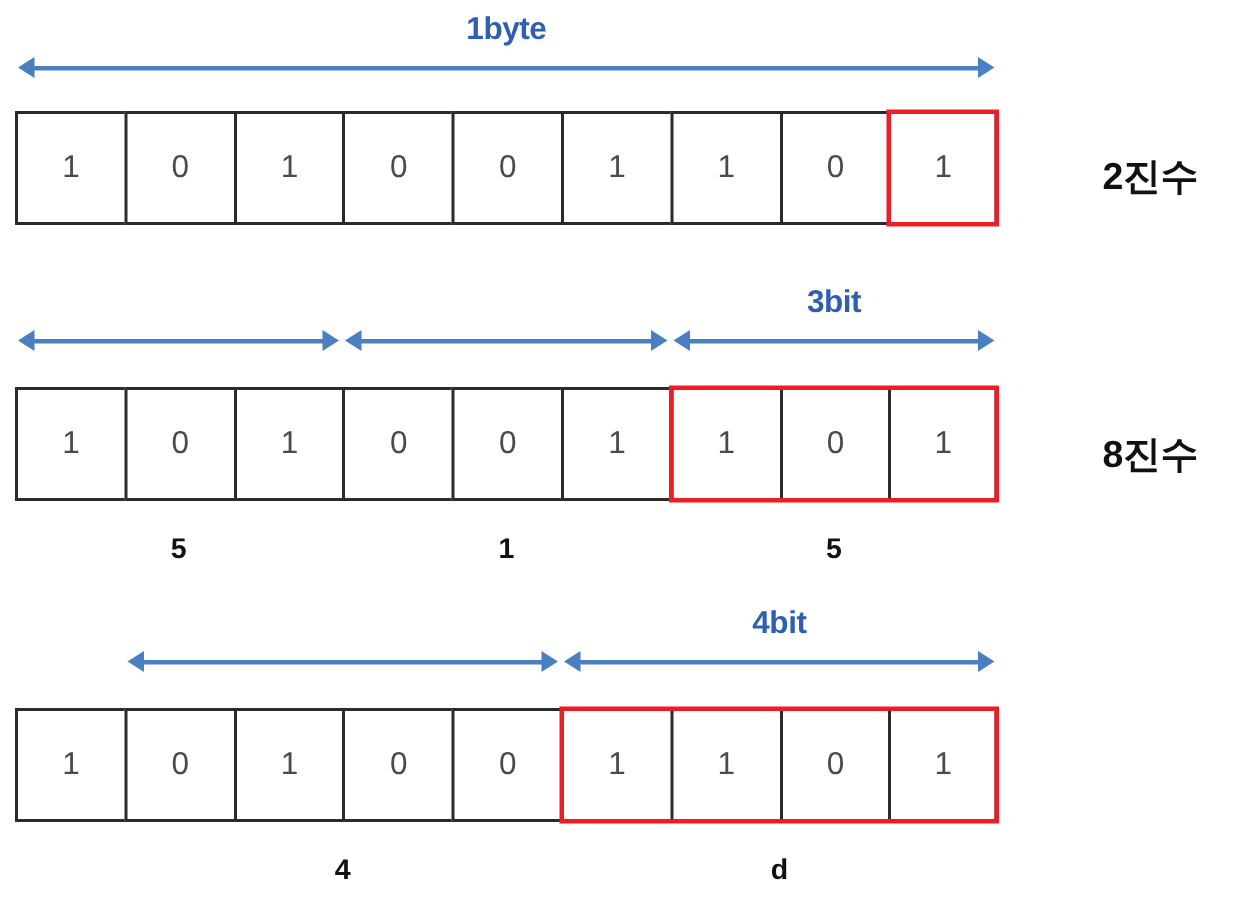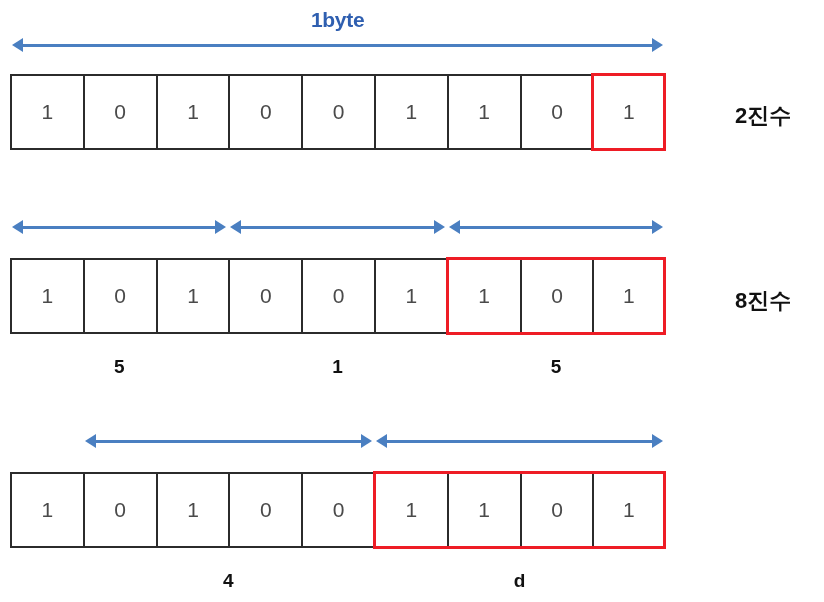--- a/index.html
+++ b/index.html
@@ -57,21 +57,21 @@
     letter-spacing:-0.3px;
     text-align:center;
     font-family:"Liberation Sans","DejaVu Sans",sans-serif;
     white-space:nowrap;
   }
 
   
   .side-label{
     position:absolute;
     font-weight:bold;
-    font-size:22px;
+    font-size:25px;
     color:#111111;
     white-space:nowrap;
     font-family:"Liberation Sans","DejaVu Sans",sans-serif;
     text-align:center;
   }
   .group-label{
     position:absolute;
     font-weight:bold;
     font-size:19px;
     color:#111111;
@@ -112,20 +112,21 @@
     <div class="arrow" style="left: 230.4px; top: 220px; width: 214.4px;">
       <span class="head left"></span>
       <span class="shaft"></span>
       <span class="head right"></span>
     </div>
     <div class="arrow" style="left: 448.8px; top: 220px; width: 214.4px;">
       <span class="head left"></span>
       <span class="shaft"></span>
       <span class="head right"></span>
     </div>
+    <div class="arrow-label" style="left: 448.8px; width: 214.4px; top: 190px;">3bit</div>
     <div class="grid" style="left: 10px; top: 258px; height: 76px;">
       <div class="cell" style="height: 76px;">1</div>
       <div class="cell" style="height: 76px;">0</div>
       <div class="cell" style="height: 76px;">1</div>
       <div class="cell" style="height: 76px;">0</div>
       <div class="cell" style="height: 76px;">0</div>
       <div class="cell" style="height: 76px;">1</div>
       <div class="cell" style="height: 76px;">1</div>
       <div class="cell" style="height: 76px;">0</div>
       <div class="cell last" style="height: 76px;">1</div>
@@ -138,20 +139,21 @@
     <div class="arrow" style="left: 84.8px; top: 434px; width: 287.2px;">
       <span class="head left"></span>
       <span class="shaft"></span>
       <span class="head right"></span>
     </div>
     <div class="arrow" style="left: 376px; top: 434px; width: 287.2px;">
       <span class="head left"></span>
       <span class="shaft"></span>
       <span class="head right"></span>
     </div>
+    <div class="arrow-label" style="left: 376px; width: 287.2px; top: 404px;">4bit</div>
     <div class="grid" style="left: 10px; top: 472px; height: 76px;">
       <div class="cell" style="height: 76px;">1</div>
       <div class="cell" style="height: 76px;">0</div>
       <div class="cell" style="height: 76px;">1</div>
       <div class="cell" style="height: 76px;">0</div>
       <div class="cell" style="height: 76px;">0</div>
       <div class="cell" style="height: 76px;">1</div>
       <div class="cell" style="height: 76px;">1</div>
       <div class="cell" style="height: 76px;">0</div>
       <div class="cell last" style="height: 76px;">1</div>

